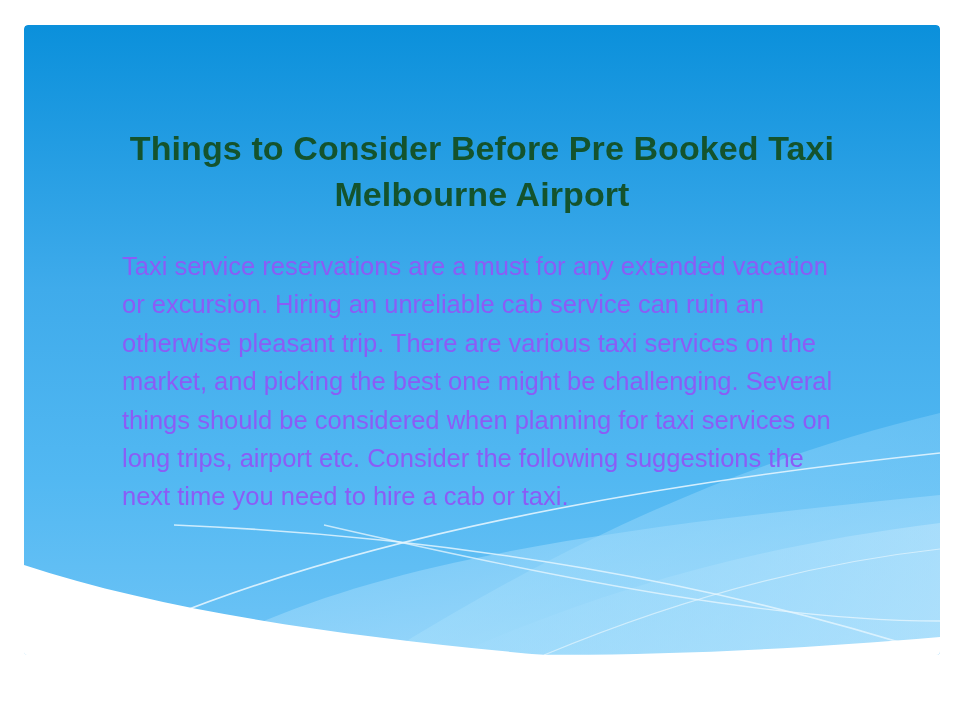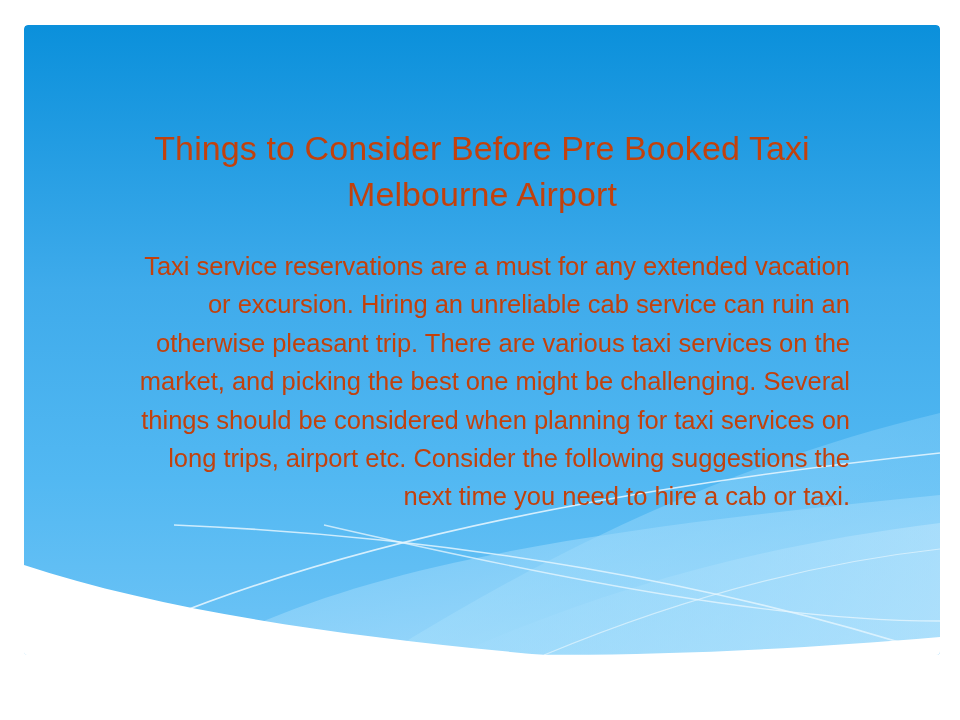--- a/index.html
+++ b/index.html
@@ -51,35 +51,35 @@
     height: 695px;
   }
 
   .slide-title {
     position: absolute;
     left: 78px;
     top: 100px;
     width: 760px;
     margin: 0;
     text-align: center;
-    color: #c2410c;
+    color: #14532d;
     font-size: 34px;
     line-height: 46px;
-    font-weight: normal;
+    font-weight: bold;
     letter-spacing: 0.1px;
   }
 
   .slide-body {
     position: absolute;
     left: 98px;
     top: 222px;
     width: 728px;
     margin: 0;
-    text-align: right;
-    color: #c2410c;
+    text-align: left;
+    color: #8b5cf6;
     font-size: 25.5px;
     line-height: 38.4px;
     font-weight: normal;
   }
 </style>
 </head>
 <body>
 
 <div id="slide-root">
 

